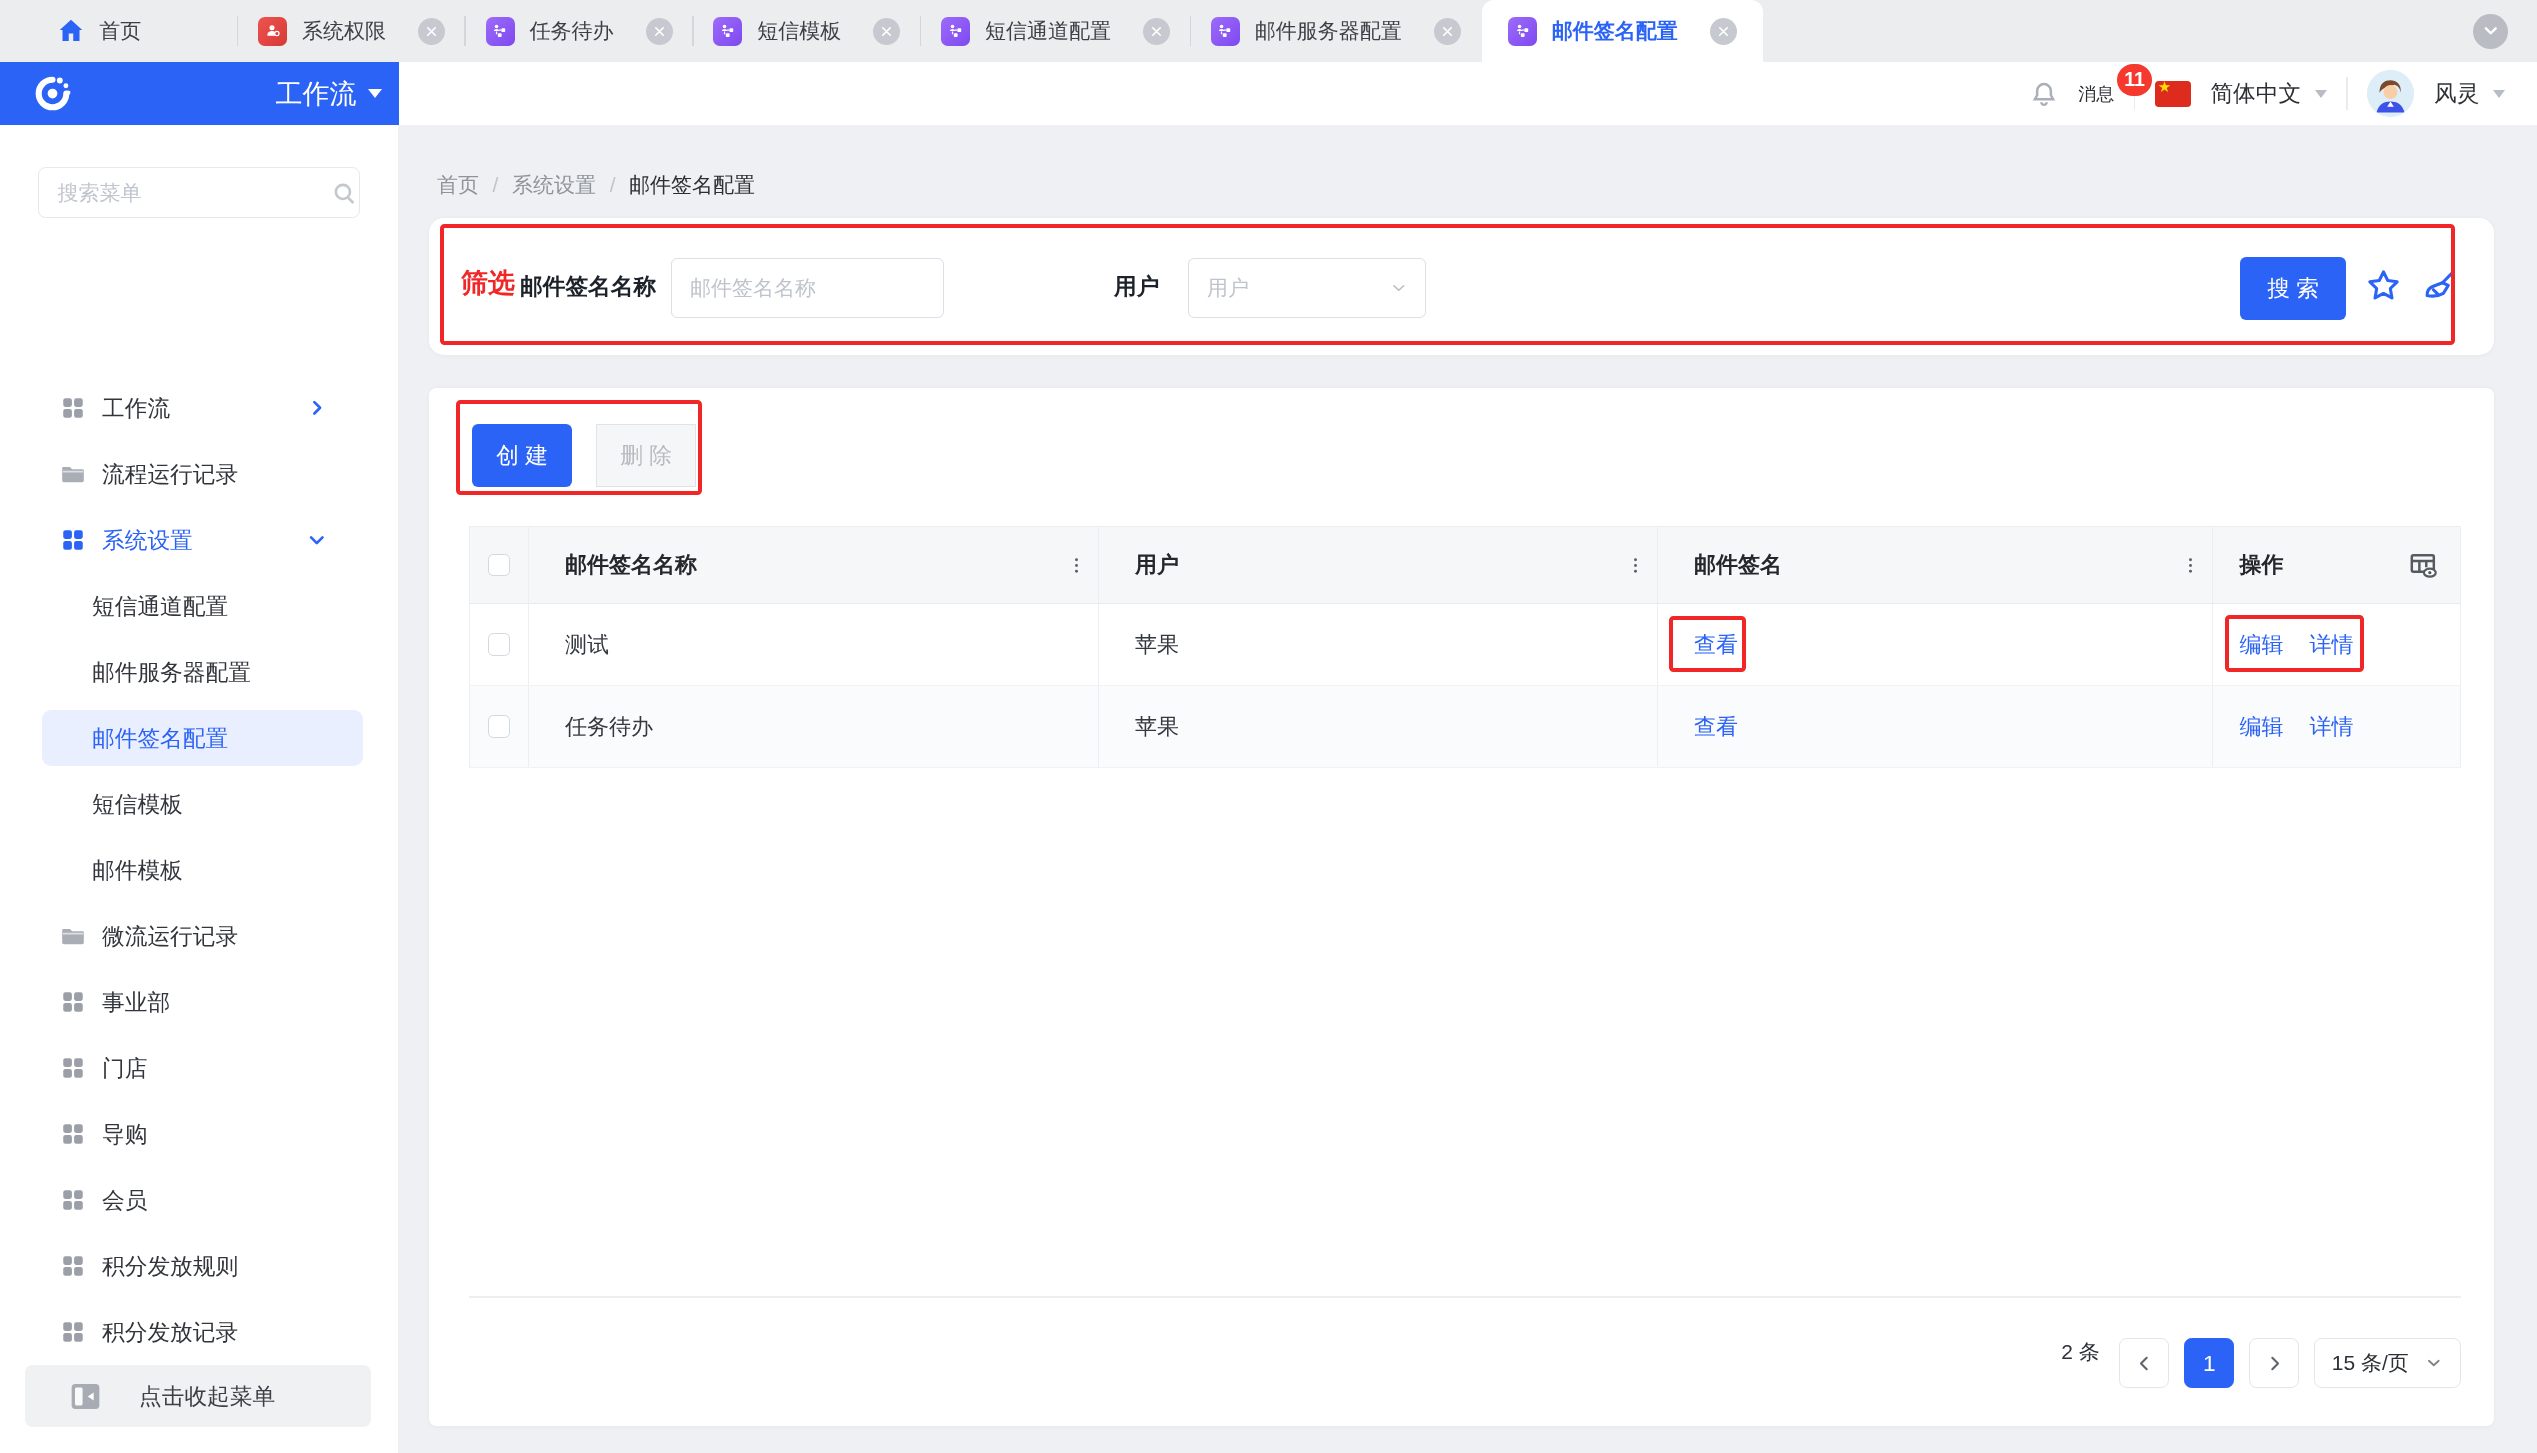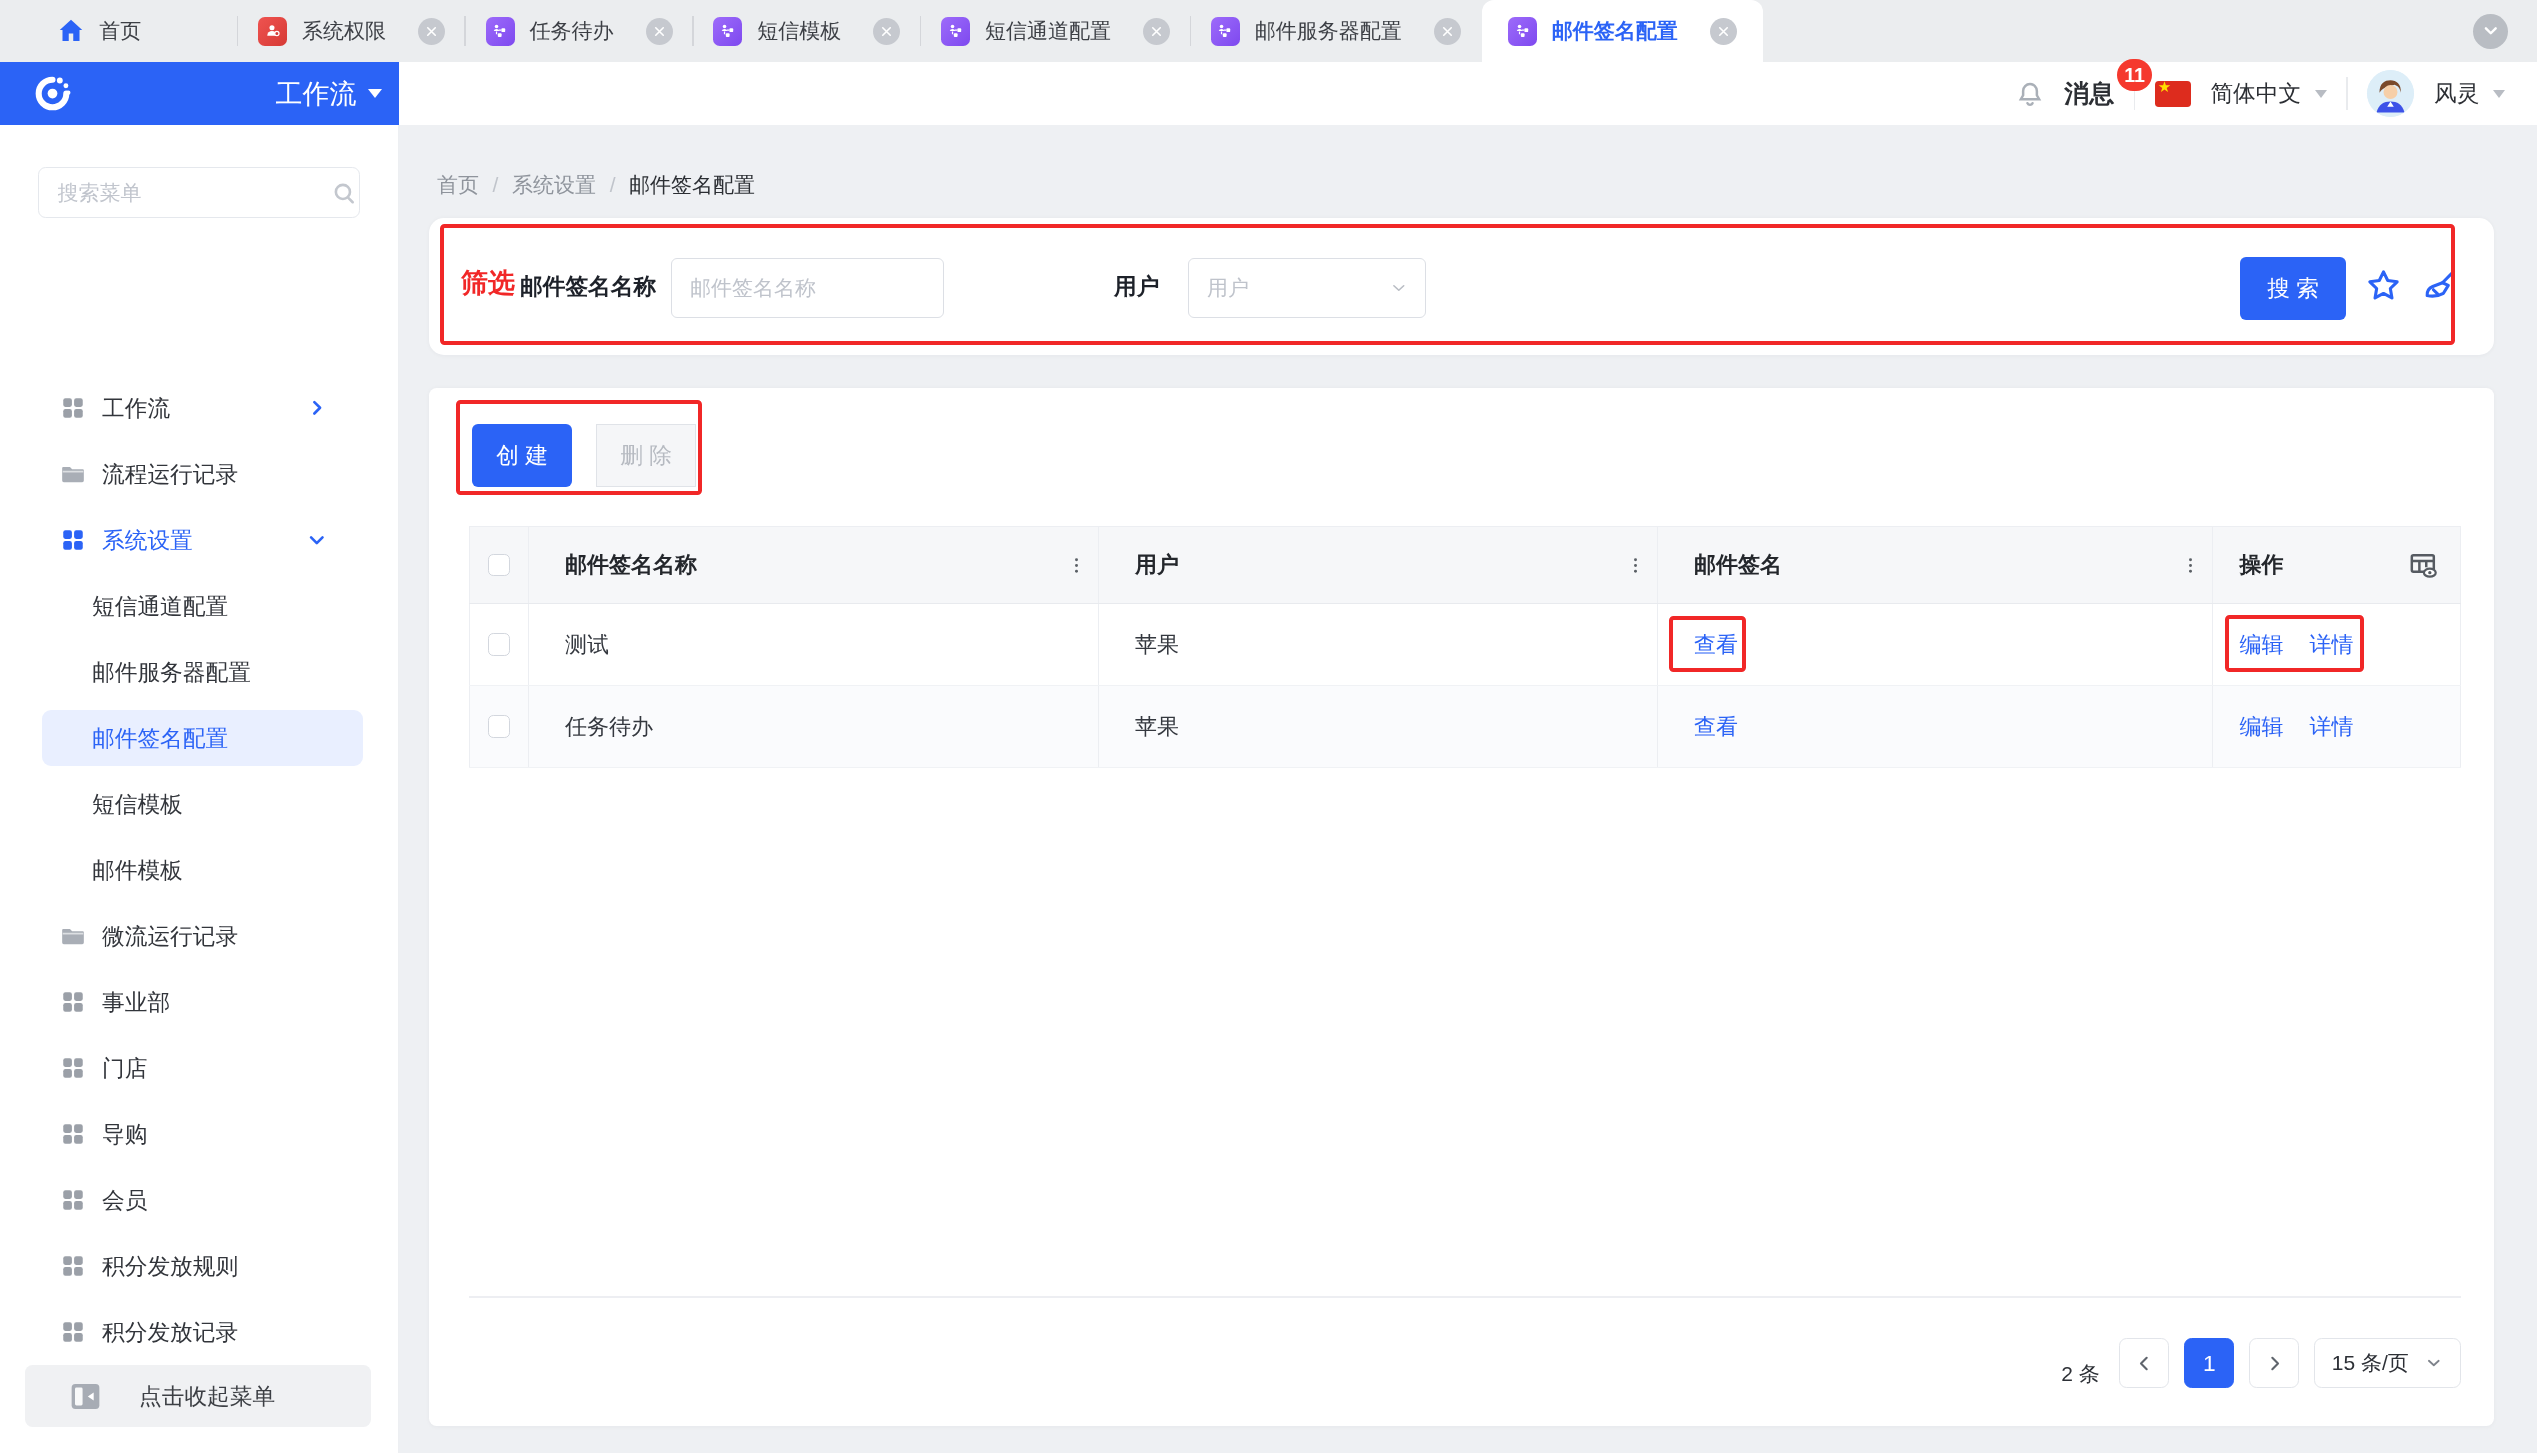--- a/index.html
+++ b/index.html
@@ -28,21 +28,21 @@
   .header{position:absolute;top:62px;left:0;width:2538px;height:63px;background:#ffffff;display:flex;align-items:center;}
   .brand{width:399px;height:63px;background:#2b63f6;display:flex;align-items:center;
     justify-content:space-between;padding:0 16.6px 0 33px;box-sizing:border-box;flex:0 0 auto;}
   .brand-right{display:flex;align-items:center;gap:12px;}
   .brand .title{color:#fff;font-size:27px;}
   .caret{width:0;height:0;border-left:7.6px solid transparent;border-right:7.6px solid transparent;border-top:9px solid #ffffff;}
   .caret.gray{border-left-width:6.8px;border-right-width:6.8px;border-top:8.3px solid #b8bcc3;}
   .hright{margin-left:auto;display:flex;align-items:center;gap:19.6px;padding-right:33px;}
   .hsep{width:1.5px;height:33px;background:#e9ebee;}
   .msg{position:relative;display:flex;align-items:center;gap:10.6px;}
-  .msg .mlabel{font-size:25px;color:#2c2f34;font-weight:bold;}
+  .msg .mlabel{font-size:18px;color:#2c2f34;}
   .badge{position:absolute;top:-18px;right:-38px;min-width:35px;height:32px;border-radius:16px;
     background:#f5392e;color:#fff;font-size:19.6px;font-weight:bold;display:flex;align-items:center;justify-content:center;padding:0 4.5px;box-sizing:border-box;}
   .flagbox{width:36px;height:26px;background:#dd2c1e;border-radius:3.8px;position:relative;overflow:hidden;}
   .flagbox .star{position:absolute;left:3px;top:-3px;color:#ffde00;font-size:15px;}
   .lang,.uname{font-size:22.7px;color:#2c2f34;}
   .avatar{width:47px;height:47px;border-radius:50%;overflow:hidden;background:#ddeef8;flex:0 0 auto;}
 
   
   .sidebar{position:absolute;top:125px;left:0;width:399px;bottom:0;background:#ffffff;border-right:1.5px solid #edeff2;box-sizing:border-box;}
   .searchbox{position:absolute;left:38px;top:42px;width:322px;height:51px;border:1.5px solid #e5e8ed;border-radius:7.6px;
@@ -104,21 +104,21 @@
   .cell{display:flex;align-items:center;padding-left:36px;position:relative;border-right:1.5px solid #eceef2;box-sizing:border-box;}
   .cell.first{justify-content:center;padding-left:0;border-left:1.5px solid #eceef2;}
   .cell.last{border-right:1.5px solid #eceef2;padding-left:26.4px;gap:26px;}
   .cell .dots{position:absolute;right:10.6px;display:flex;}
   .cell .colset{position:absolute;right:19.6px;display:flex;}
   .checkbox{width:22.7px;height:22.7px;border:1.9px solid #d3d7de;border-radius:5.3px;background:#fff;box-sizing:border-box;}
   .link{color:#2b63f6;cursor:pointer;font-size:22px;white-space:nowrap;}
   .tbl-bottom{position:absolute;left:40px;top:908px;width:1992px;height:1.5px;background:#edeef2;}
 
   
-  .pager{position:absolute;right:33px;top:950px;display:flex;align-items:flex-end;gap:15px;}
+  .pager{position:absolute;right:33px;top:950px;display:flex;align-items:flex-start;gap:15px;}
   .ptotal{font-size:21px;color:#2d3036;margin-right:4.5px;}
   .pbtn{width:50px;height:50px;border:1.5px solid #e2e5ea;border-radius:7.6px;background:#fff;display:flex;
     align-items:center;justify-content:center;box-sizing:border-box;cursor:pointer;}
   .pbtn.active{background:#2b63f6;border-color:#2b63f6;color:#fff;font-size:22.7px;}
   .psize{height:50px;border:1.5px solid #e2e5ea;border-radius:7.6px;background:#fff;display:flex;align-items:center;
     gap:15px;padding:0 16.6px;box-sizing:border-box;font-size:21px;color:#2d3036;cursor:pointer;}
 </style>
 </head>
 <body>
 

